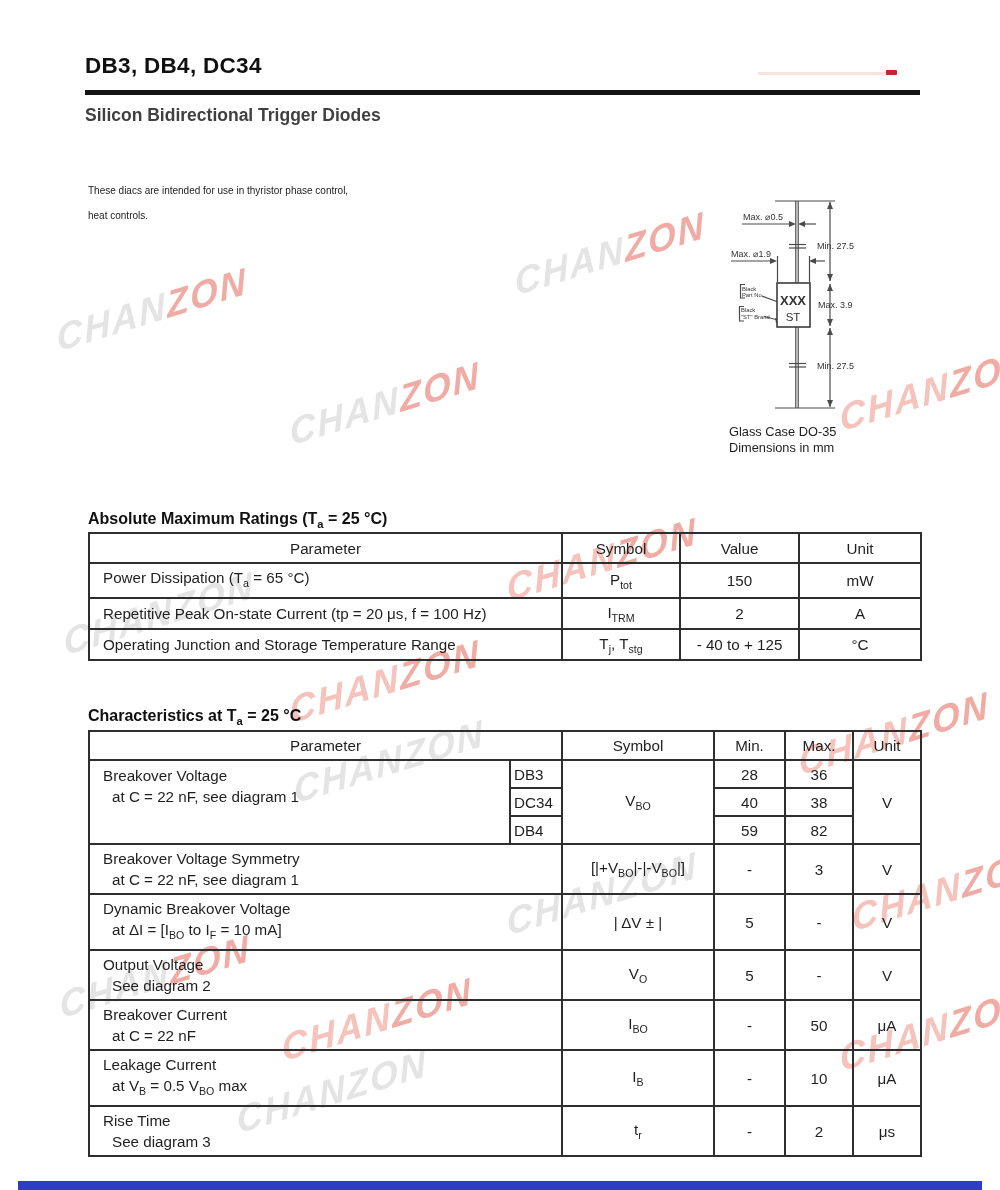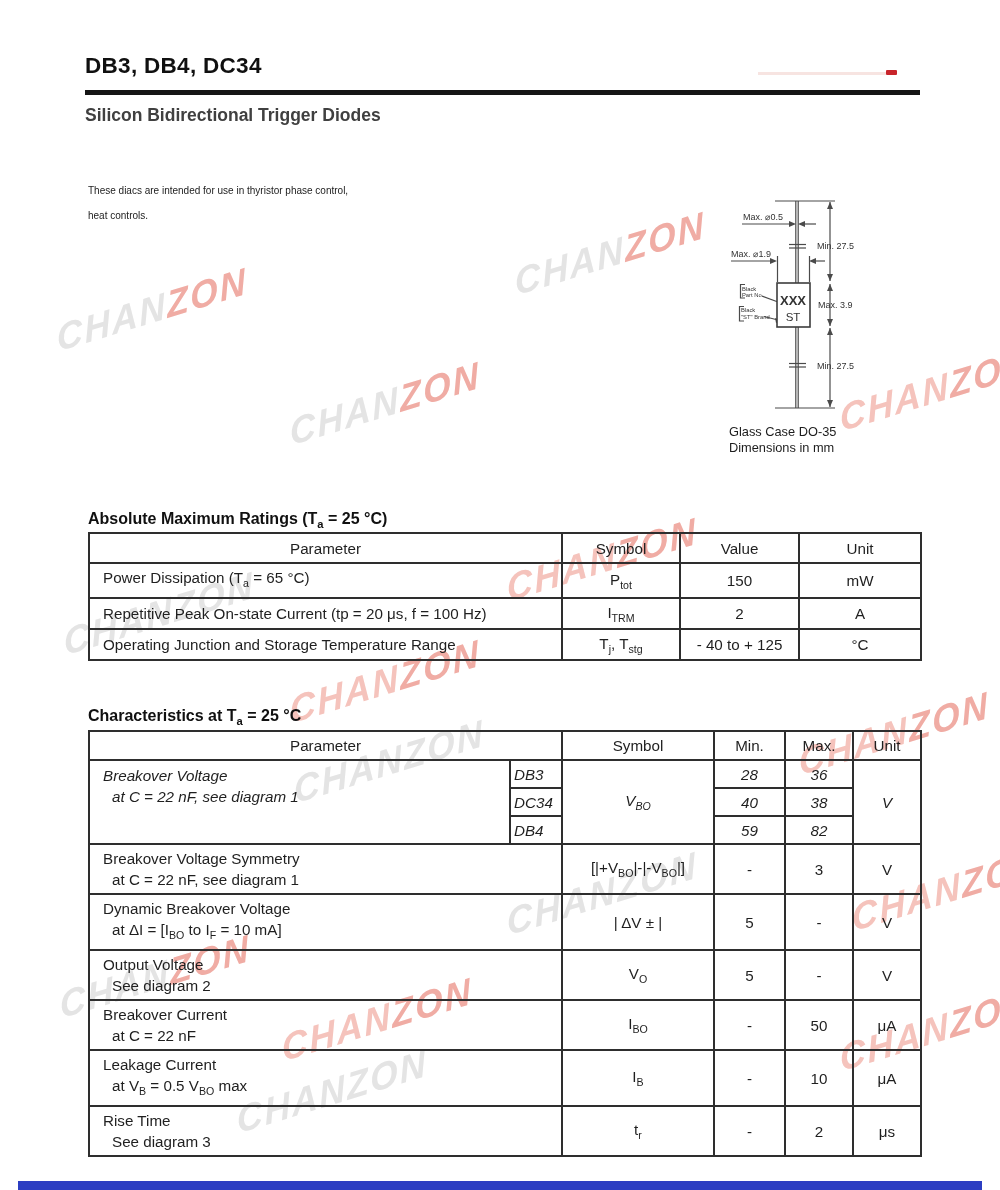--- a/index.html
+++ b/index.html
@@ -33,21 +33,21 @@
   table.t1 { left:88px; top:532px; width:832px; }
   table.t2 { left:88px; top:730px; width:832px; }
   .dstable th, .dstable td {
     border:2px solid #2e2e2e; font-weight:normal; text-align:center;
     vertical-align:middle; padding:0; background:transparent;
   }
   .dstable sub { font-size:0.7em; }
   .t1 tr { height:31px; }
   .t1 tr.hdr { height:30px; }
   .t2 tr.hdr { height:29px; }
-  .t2 tr.sub { height:28px;font-style:italic; }
+  .t2 tr.sub { height:28px; }
   .t2 tr.r2l { height:47px; }
   td.param { text-align:left; padding:3px 4px 3px 13px; line-height:21px; }
   td.param .l2 { padding-left:9px; }
   td.param-top { vertical-align:top; padding-top:4px; }
   td.device { text-align:left; padding-left:3px; }
   .diagram-wrap { left:718px; top:193px; width:250px; height:265px; }
   .caption { left:729px; top:424px; font-size:12.8px; line-height:15.5px; color:#1d1d1d; }
   .footer-bar { left:18px; top:1181px; width:964px; height:9px; }
   svg text { font-family:"Liberation Sans", sans-serif; fill:#333; }
 </style>

